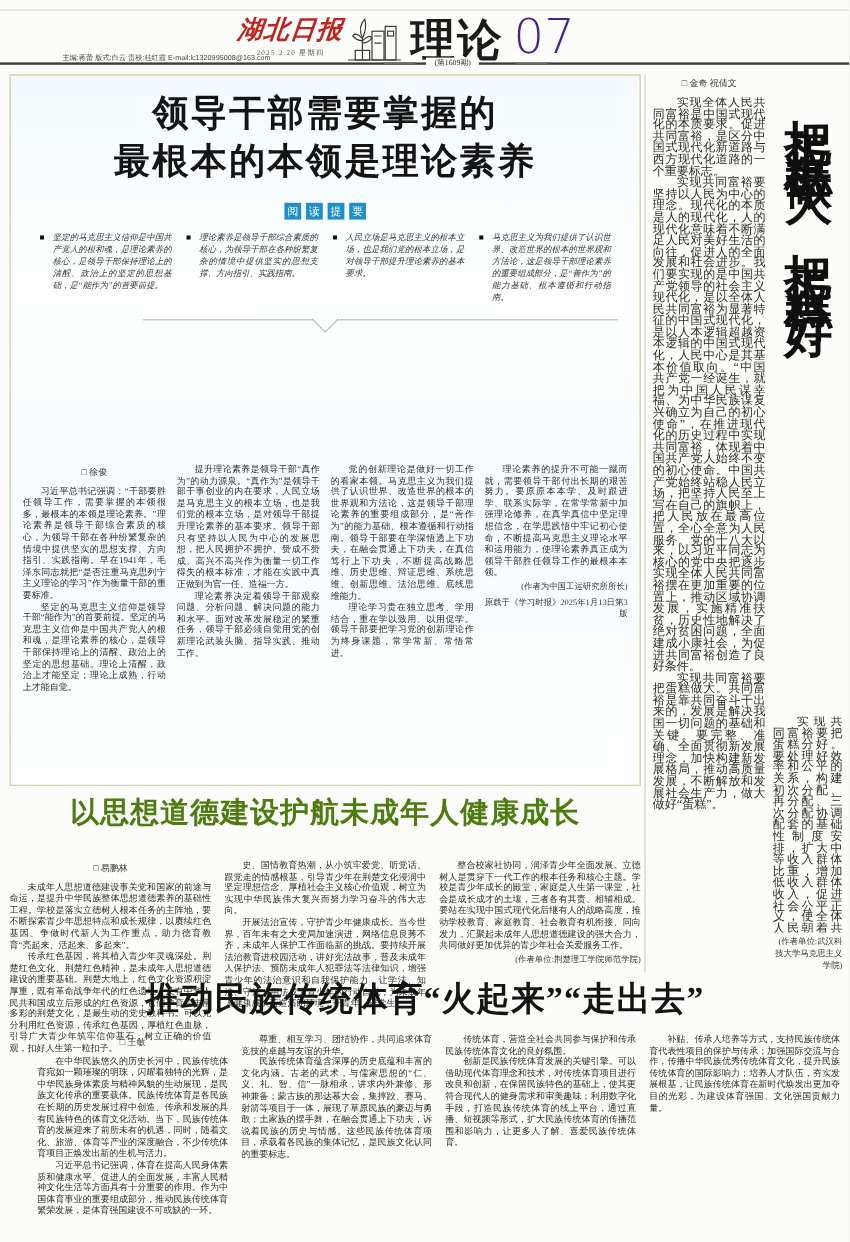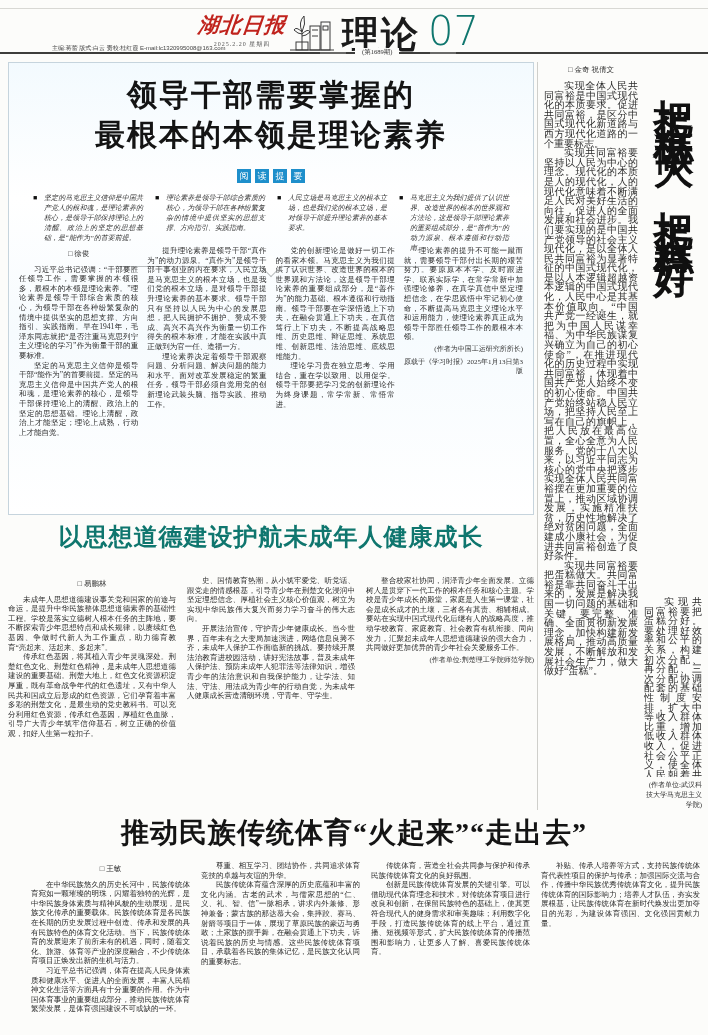--- a/index.html
+++ b/index.html
@@ -16,32 +16,32 @@
   .masthead .logo {
     color:#c0231d; font-size:21px; font-weight:bold; font-style:italic;
     letter-spacing:1px; transform:skewX(-6deg); display:inline-block; white-space:nowrap;
   }
   .masthead .date { font-size:6px; color:#555; margin-top:1px; letter-spacing:1px; }
   .staff { position:absolute; left:52px; top:44px; width:250px; font-size:6px; color:#444;
     font-family:"Liberation Sans","DejaVu Sans",sans-serif; white-space:nowrap; }
   .sketch { position:absolute; left:288px; top:12px; }
   .section-title { position:absolute; left:342px; top:8px; white-space:nowrap; }
   .section-title .zh { font-size:37px; font-weight:bold; color:#1b1b1b; letter-spacing:2px;margin-top:12px; }
-  .section-title .num { font-size:40px; color:#0f766e; font-family:"DejaVu Sans",sans-serif;
+  .section-title .num { font-size:40px; color:#4c1d95; font-family:"DejaVu Sans",sans-serif;
     font-weight:200; margin-left:8px; vertical-align:2px;text-align:right; }
   .head-rule { position:absolute; top:52px; left:0; right:0; height:2px; background:#3d3d3b; }
   .issue { position:absolute; top:48px; left:355px; background:#fcfcfa; padding:0 7px;
     font-size:6.5px; color:#333; z-index:2; }
   .issue-dash { position:absolute; top:52px; height:2px; width:26px; background:#6a6a68; z-index:2; }
   
   .left-zone { position:absolute; left:8px; top:62px; width:526px; }
   .vdivider { position:absolute; left:537px; top:62px; width:1px; height:748px; background:#cfcfcb; }
   .right-zone { position:absolute; left:544px; top:62px; width:158px; height:748px; display:flex; gap:6px; overflow:hidden; }
   
-  .lead-panel { position:relative; height:453px; border:1px solid #c6d4dd; background:#fde047; overflow:hidden; }
+  .lead-panel { position:relative; height:593px; border:1px solid #c6d4dd; background:#fde047; overflow:hidden; }
   .lead-panel .wash { position:absolute; inset:0; background:linear-gradient(180deg,#f3fafe 0%,#ffffff 30%,#f6fbfe 60%,#ffffff 100%); }
   .lead-head { position:relative; text-align:center; padding-top:12px;
     font-family:"DejaVu Sans","Liberation Sans",sans-serif; font-weight:800;
     font-size:30px; line-height:40px; letter-spacing:2px; color:#141414; }
   .digest-label { position:relative; display:flex; justify-content:center; gap:4px; margin-top:14px; }
   .digest-label span { width:14px; height:14px; background:#1e8fcb; color:#fff; font-size:9px;
     line-height:14px; text-align:center; font-family:"Liberation Sans",sans-serif; }
   .digest-cols { position:relative; display:flex; gap:12px; padding:0 24px; margin-top:10px; }
   .digest-cols > div { flex:1; font-size:7px; line-height:10px; color:#333; font-style:italic;
     text-align:justify; position:relative; padding-left:11px; }
@@ -50,21 +50,21 @@
   .chevron-row .line { position:absolute; top:0; left:110px; right:18px; height:1px; background:#b9bdbf; }
   .chevron-row .v { position:absolute; top:-8px; left:50%; width:16px; height:16px; background:#fdfefe;
     border-right:1px solid #b9bdbf; border-bottom:1px solid #b9bdbf; transform:translateX(-50%) rotate(45deg); }
   .lead-body { position:absolute; left:10px; right:10px; bottom:18px; height:250px; display:flex; gap:9px; }
   .col { flex:1; overflow:hidden; font-size:7.5px; line-height:9.6px; text-align:justify; color:#2b2b2b; }
   .col p, .rp p { text-indent:2em; margin:0; }
   .byline { text-align:center; font-size:7.5px; color:#333; margin:3px 0 6px; }
   .attr { text-align:right; font-size:7px; color:#333; margin-top:3px; text-indent:0; }
   
   .middle { margin-top:6px; }
-  .middle-head { text-align:center; font-size:24px; font-weight:bold; color:#0f766e; letter-spacing:1px; }
+  .middle-head { text-align:center; font-size:24px; font-weight:bold; color:#4d7c0f; letter-spacing:1px; }
   .middle-cols { display:flex; gap:11px; margin-top:23px; height:218px; overflow:hidden;justify-content:flex-end; }
   
   .rcolA { width:94px; overflow:hidden; }
   .rp { font-size:10px; line-height:9.6px; text-align:justify; color:#2b2b2b; overflow:hidden; }
   .rcolB { width:58px; display:flex; flex-direction:column; overflow:hidden; }
   .vtitle { writing-mode:vertical-rl; text-orientation:upright; font-size:40px; font-weight:bold;
     color:#101010; letter-spacing:12px; height:588px; margin:6px auto 4px; line-height:58px; }
   
   .bottom-zone { position:absolute; left:8px; right:8px; top:814px; height:221px; overflow:hidden; }
   .bottom-head { text-align:center; font-size:28px; font-weight:bold; color:#141414; letter-spacing:1px; }
@@ -116,21 +116,21 @@
       <div class="digest-label">
           <span>阅</span>
           <span>读</span>
           <span>提</span>
           <span>要</span>
         </div>
       <div class="digest-cols">
           <div>坚定的马克思主义信仰是中国共产党人的根和魂，是理论素养的核心，是领导干部保持理论上的清醒、政治上的坚定的思想基础，是“能作为”的首要前提。</div>
           <div>理论素养是领导干部综合素质的核心，为领导干部在各种纷繁复杂的情境中提供坚实的思想支撑、方向指引、实践指南。</div>
           <div>人民立场是马克思主义的根本立场，也是我们党的根本立场，是对领导干部提升理论素养的基本要求。</div>
-          <div>马克思主义为我们提供了认识世界、改造世界的根本的世界观和方法论，这是领导干部理论素养的重要组成部分，是“善作为”的动力源泉、根本遵循和行动指南。</div>
+          <div>马克思主义为我们提供了认识世界、改造世界的根本的世界观和方法论，这是领导干部理论素养的重要组成部分，是“善作为”的能力基础、根本遵循和行动指南。</div>
         </div>
       <div class="chevron-row">
         <div class="line"></div>
         <div class="v"></div>
       </div>
       <div class="lead-body">
         <div class="col">
           <div class="byline">□ 徐俊</div>
           <div>
               <p>习近平总书记强调：“干部要胜任领导工作，需要掌握的本领很多，最根本的本领是理论素养。”理论素养是领导干部综合素质的核心，为领导干部在各种纷繁复杂的情境中提供坚实的思想支撑、方向指引、实践指南。早在1941年，毛泽东同志就把“是否注重马克思列宁主义理论的学习”作为衡量干部的重要标准。</p>

